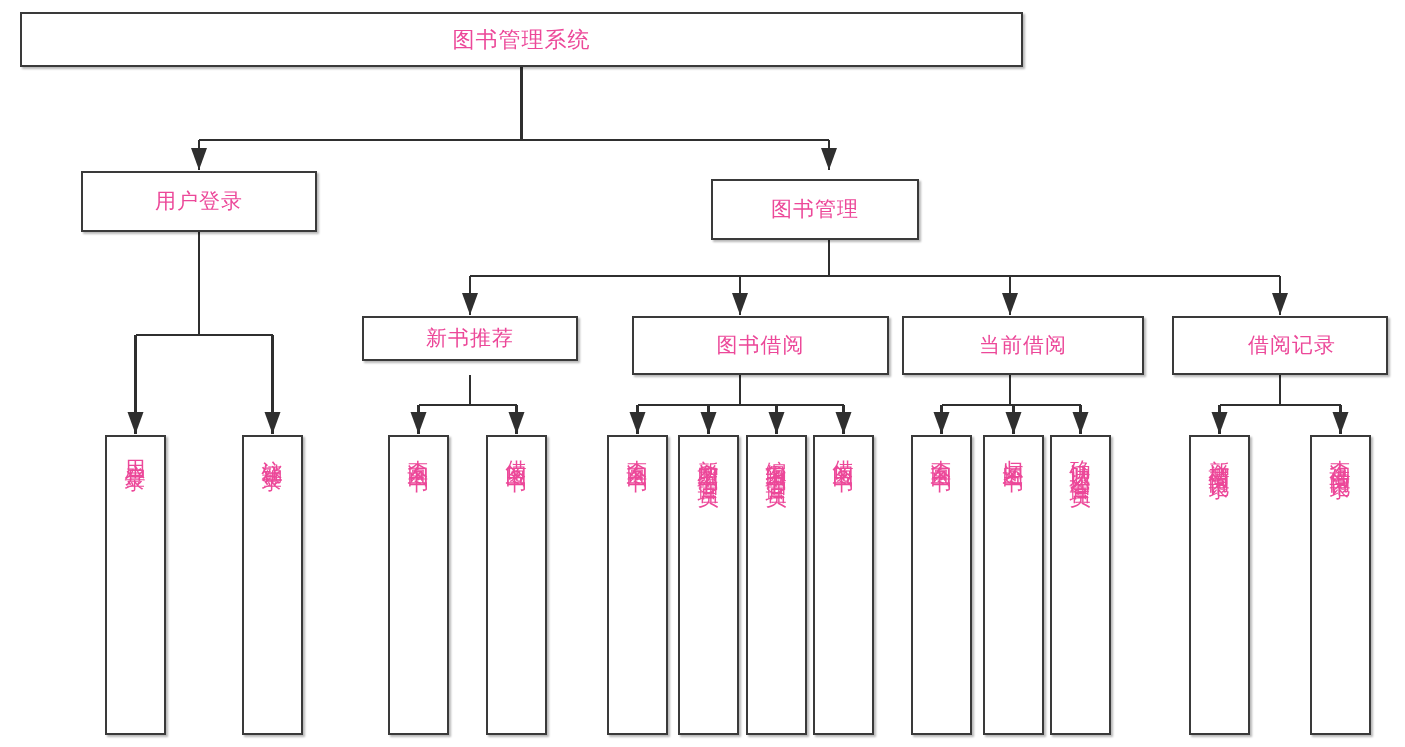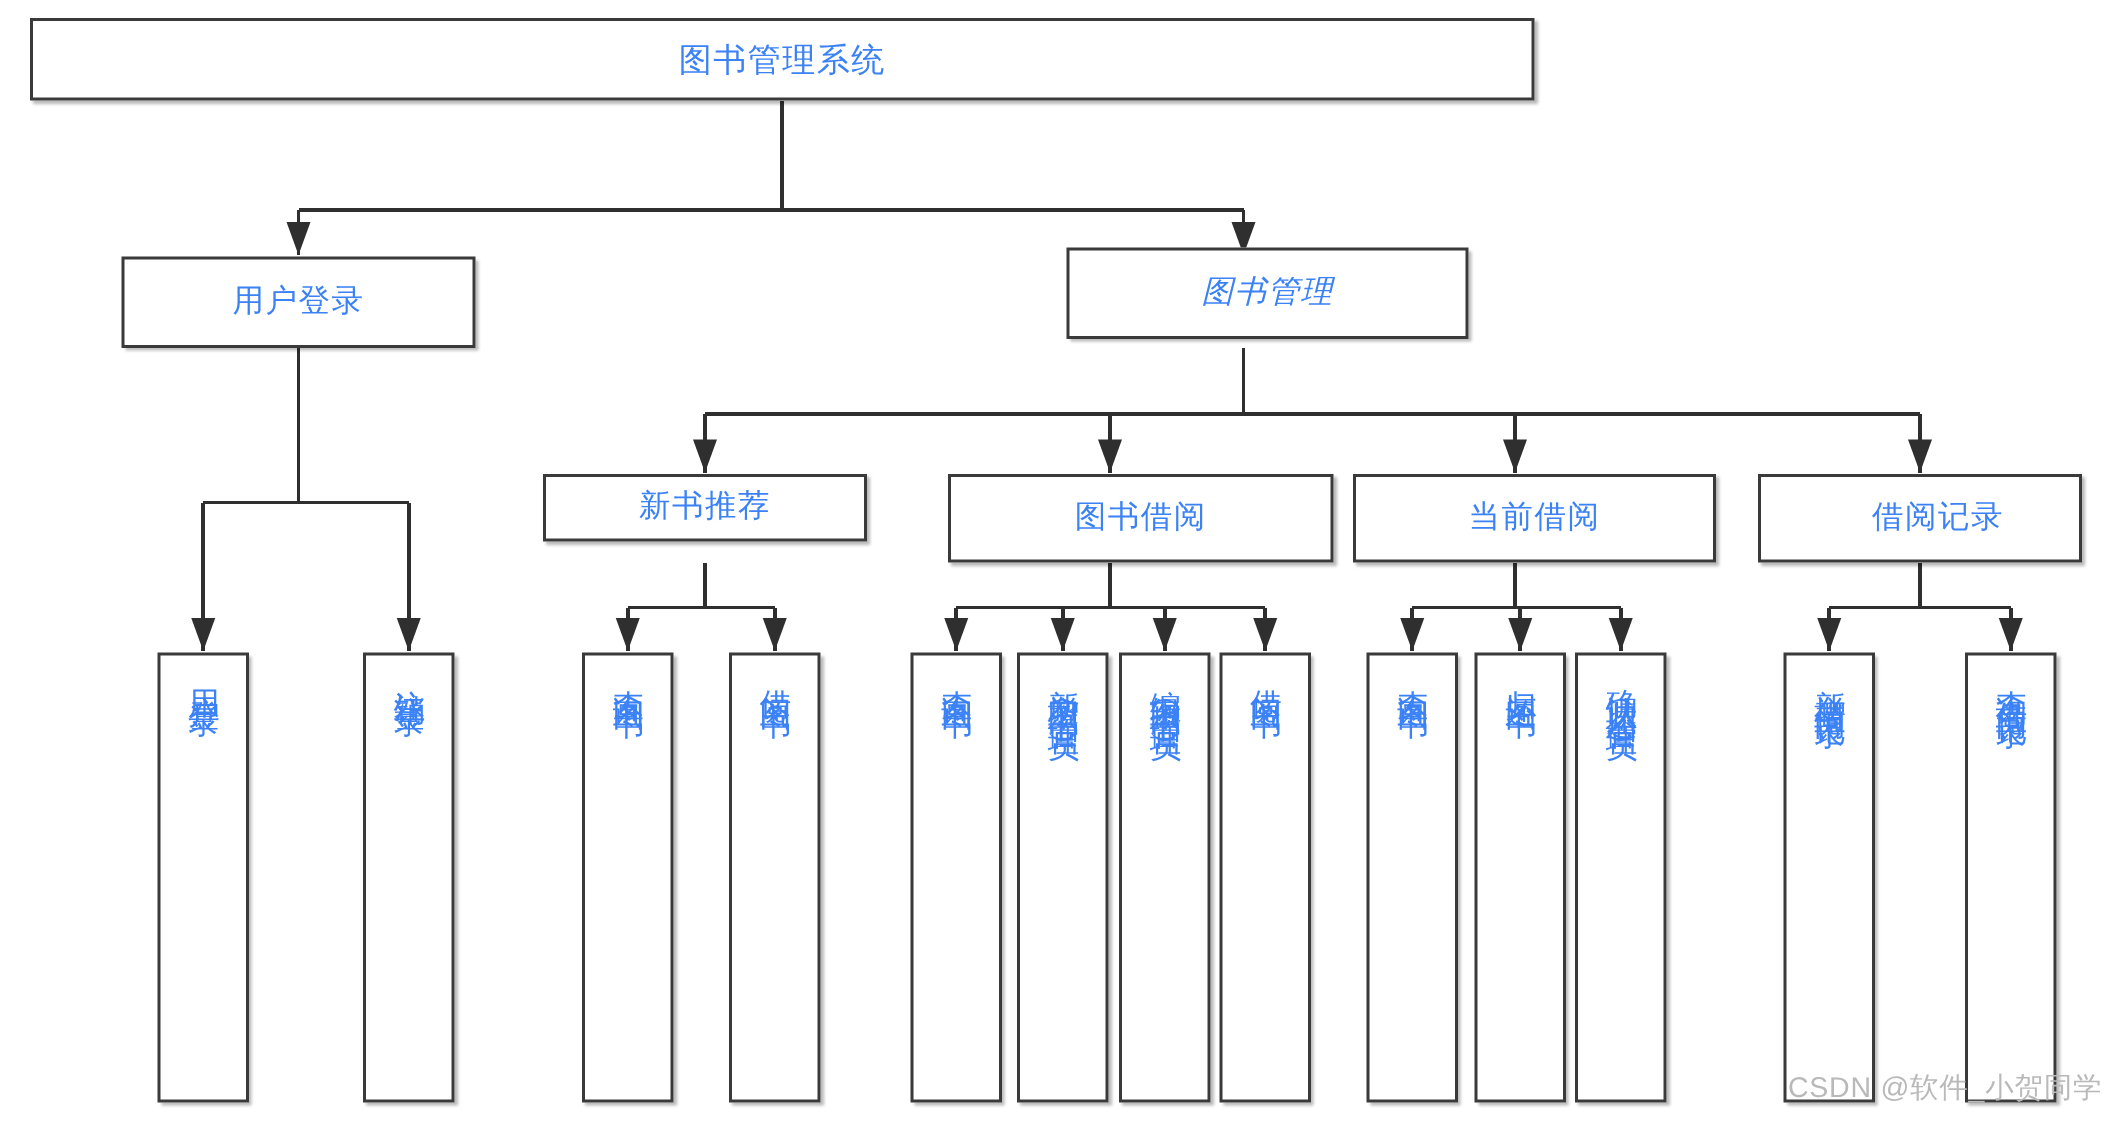--- a/index.html
+++ b/index.html
@@ -27,21 +27,21 @@
   }
   .node {
     position: absolute;
     box-sizing: border-box;
     border: 2px solid #3a3a3a;
     background: #ffffff;
     box-shadow: 2px 2px 2px rgba(0,0,0,0.28);
     display: flex;
     align-items: center;
     justify-content: center;
-    color: #3b82f6;
+    color: #ec4899;
   }
   .node-label {
     font-size: 21px;
     line-height: 1.15;
     letter-spacing: 1px;
     white-space: nowrap;
     text-align: center;
   }
   .node.vertical {
     align-items: flex-start;
@@ -124,21 +124,21 @@
       <line x1="1340.5" y1="405" x2="1340.5" y2="434" stroke="#2f2f2f" stroke-width="2.5" shape-rendering="crispEdges"></line>
       <path d="M 1332.5 412 L 1340.5 434 L 1348.5 412 Z" fill="#2f2f2f"></path>
     </svg>
   <div id="nodes">
       <div class="node root" style="left: 20px; top: 12px; width: 1003px; height: 55px;">
         <span class="node-label">图书管理系统</span>
       </div>
       <div class="node" style="left: 81px; top: 171px; width: 236px; height: 61px;">
         <span class="node-label">用户登录</span>
       </div>
-      <div class="node" style="left: 711px; top: 165px; width: 268px; height: 61px; font-style: italic;">
+      <div class="node" style="left: 711px; top: 179px; width: 208px; height: 61px;">
         <span class="node-label">图书管理</span>
       </div>
       <div class="node" style="left: 362px; top: 316px; width: 216px; height: 45px;">
         <span class="node-label">新书推荐</span>
       </div>
       <div class="node" style="left: 632px; top: 316px; width: 257px; height: 59px;">
         <span class="node-label">图书借阅</span>
       </div>
       <div class="node" style="left: 902px; top: 316px; width: 242px; height: 59px;">
         <span class="node-label">当前借阅</span>
@@ -179,14 +179,13 @@
       <div class="node vertical" style="left: 1050px; top: 435px; width: 61px; height: 300px;">
         <span class="node-label">确认归还（管理员）</span>
       </div>
       <div class="node vertical" style="left: 1189px; top: 435px; width: 61px; height: 300px;">
         <span class="node-label">新增借阅记录</span>
       </div>
       <div class="node vertical" style="left: 1310px; top: 435px; width: 61px; height: 300px;">
         <span class="node-label">查询借阅记录</span>
       </div>
     </div>
-  <div class="watermark" style="left:1192px; top:712px;">CSDN @软件_小贺同学</div>
 </div>
 
 </body></html>

